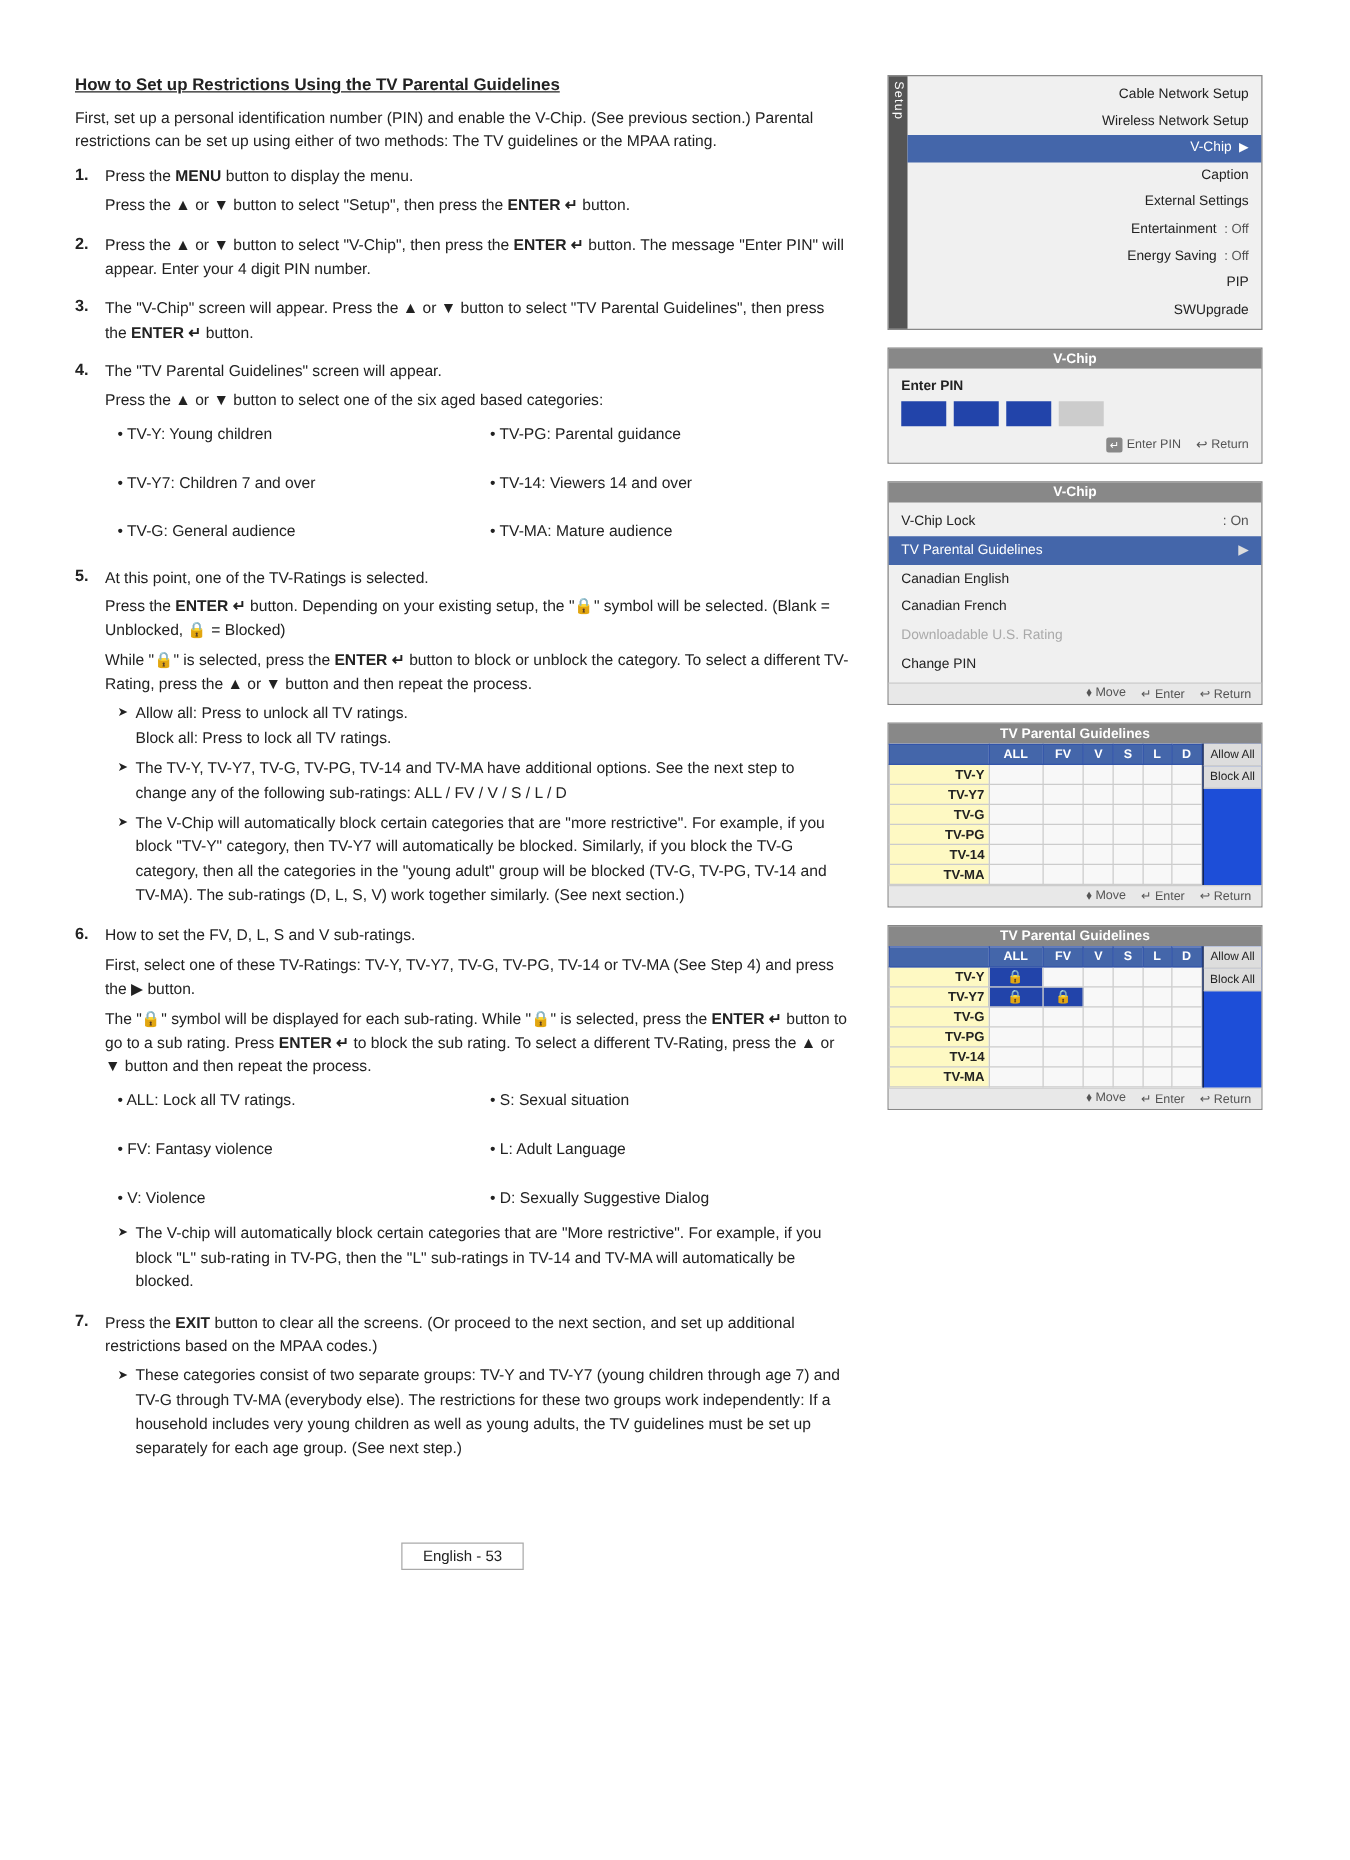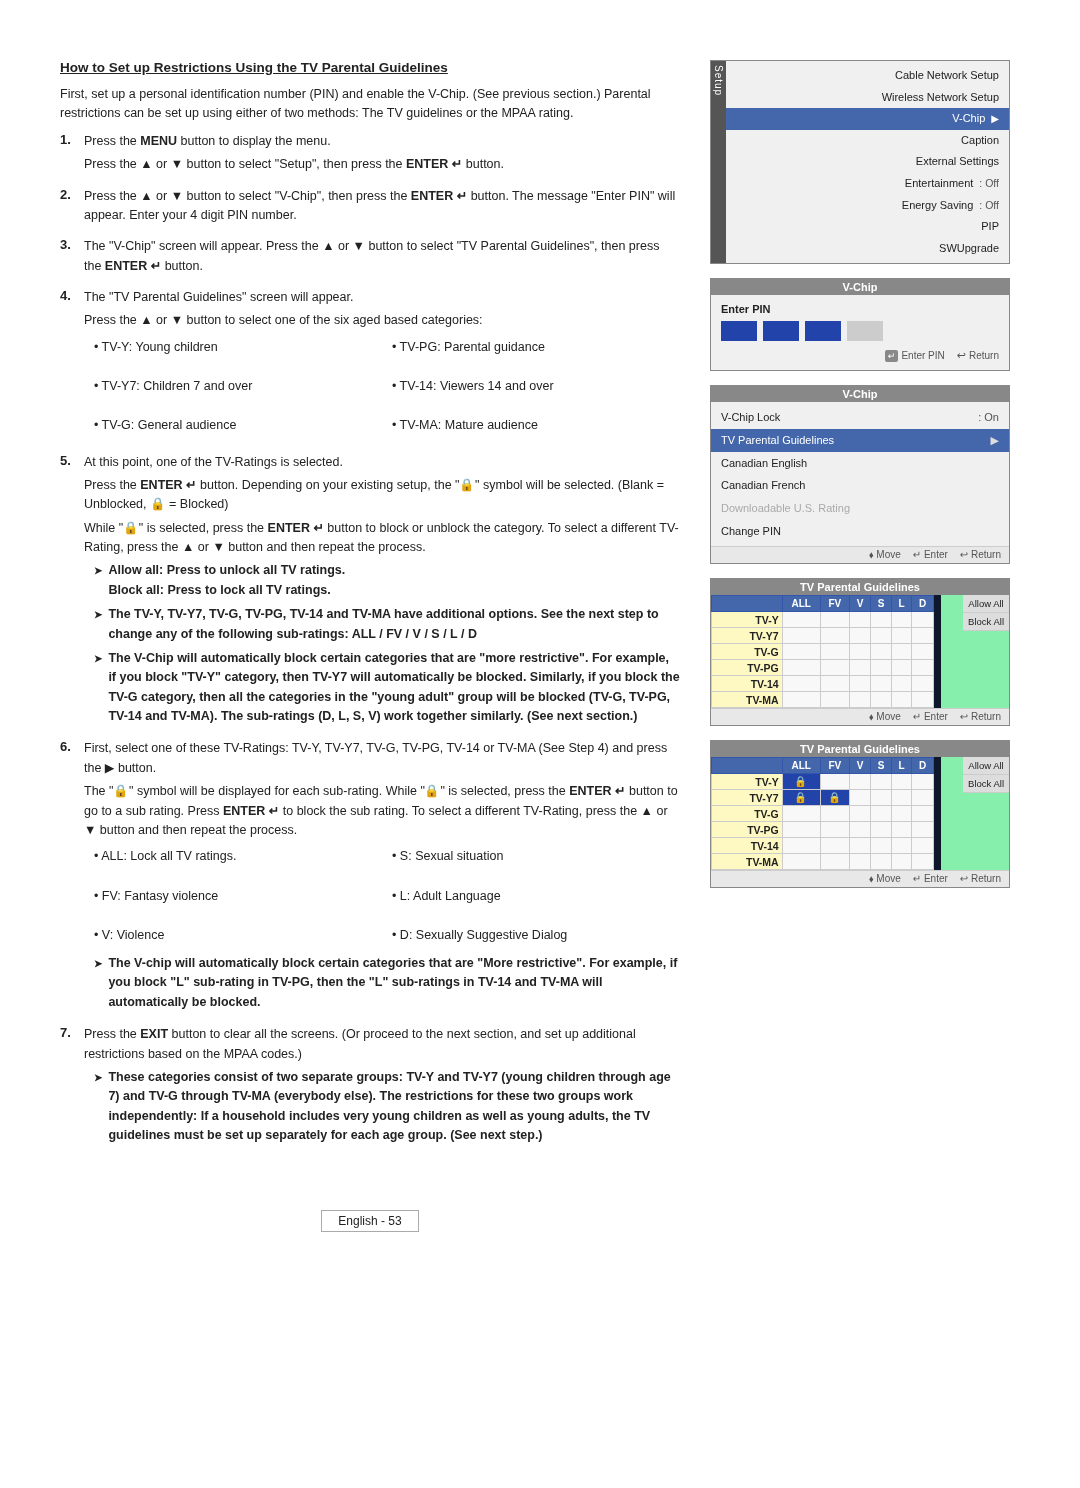--- a/index.html
+++ b/index.html
@@ -59,21 +59,20 @@
     .arrow-list {
       list-style: none;
       margin: 4px 0 4px 10px;
       font-size: 12.5px;
     }
     .arrow-list li {
       display: flex;
       gap: 6px;
       margin-bottom: 5px;
       line-height: 1.55;
-      font-weight: bold;
     }
     .arrow-list li::before { content: "➤"; font-size: 10px; margin-top: 2px; flex-shrink: 0; }
     b { font-weight: bold; }
     .page-footer {
       text-align: center;
       margin-top: 30px;
       border: 1px solid #aaa;
       display: inline-block;
       padding: 3px 16px;
       font-size: 12px;
@@ -249,23 +248,22 @@
       background: #fef9c3;
       font-weight: bold;
       padding-left: 16px;
     }
     .tpg-table td.blocked {
       background: #2244aa;
     }
     .tpg-right-btns {
       display: flex;
       flex-direction: column;
-      background: #86efac;
-      border-left: 7px solid #0f172a;
-      padding-left: 22px;
+      background: #1d4ed8;
+      border-left: 1px solid #0f172a;
     }
     .tpg-btn {
       font-size: 9.5px;
       padding: 3px 5px;
       border-bottom: 1px solid #ccc;
       text-align: center;
       cursor: pointer;
       background: #ddd;
     }
     .tpg-table-wrap {
@@ -345,20 +343,21 @@
         <ul class="arrow-list">
           <li>The TV-Y, TV-Y7, TV-G, TV-PG, TV-14 and TV-MA have additional options. See the next step to change any of the following sub-ratings: ALL / FV / V / S / L / D</li>
           <li>The V-Chip will automatically block certain categories that are "more restrictive". For example, if you block "TV-Y" category, then TV-Y7 will automatically be blocked. Similarly, if you block the TV-G category, then all the categories in the "young adult" group will be blocked (TV-G, TV-PG, TV-14 and TV-MA). The sub-ratings (D, L, S, V) work together similarly. (See next section.)</li>
         </ul>
       </div>
     </div>
 
     <div class="step">
       <span class="step-num">6.</span>
       <div class="step-content">
+        <p>How to set the FV, D, L, S and V sub-ratings.</p>
         <p>First, select one of these TV-Ratings: TV-Y, TV-Y7, TV-G, TV-PG, TV-14 or TV-MA (See Step 4) and press the ▶ button.</p>
         <p>The "🔒" symbol will be displayed for each sub-rating. While "🔒" is selected, press the <b>ENTER ↵</b> button to go to a sub rating. Press <b>ENTER ↵</b> to block the sub rating. To select a different TV-Rating, press the ▲ or ▼ button and then repeat the process.</p>
         <div class="two-col">
           <span>• ALL: Lock all TV ratings.</span>
           <span>• S: Sexual situation</span>
           <span>• FV: Fantasy violence</span>
           <span>• L: Adult Language</span>
           <span>• V: Violence</span>
           <span>• D: Sexually Suggestive Dialog</span>
         </div>

